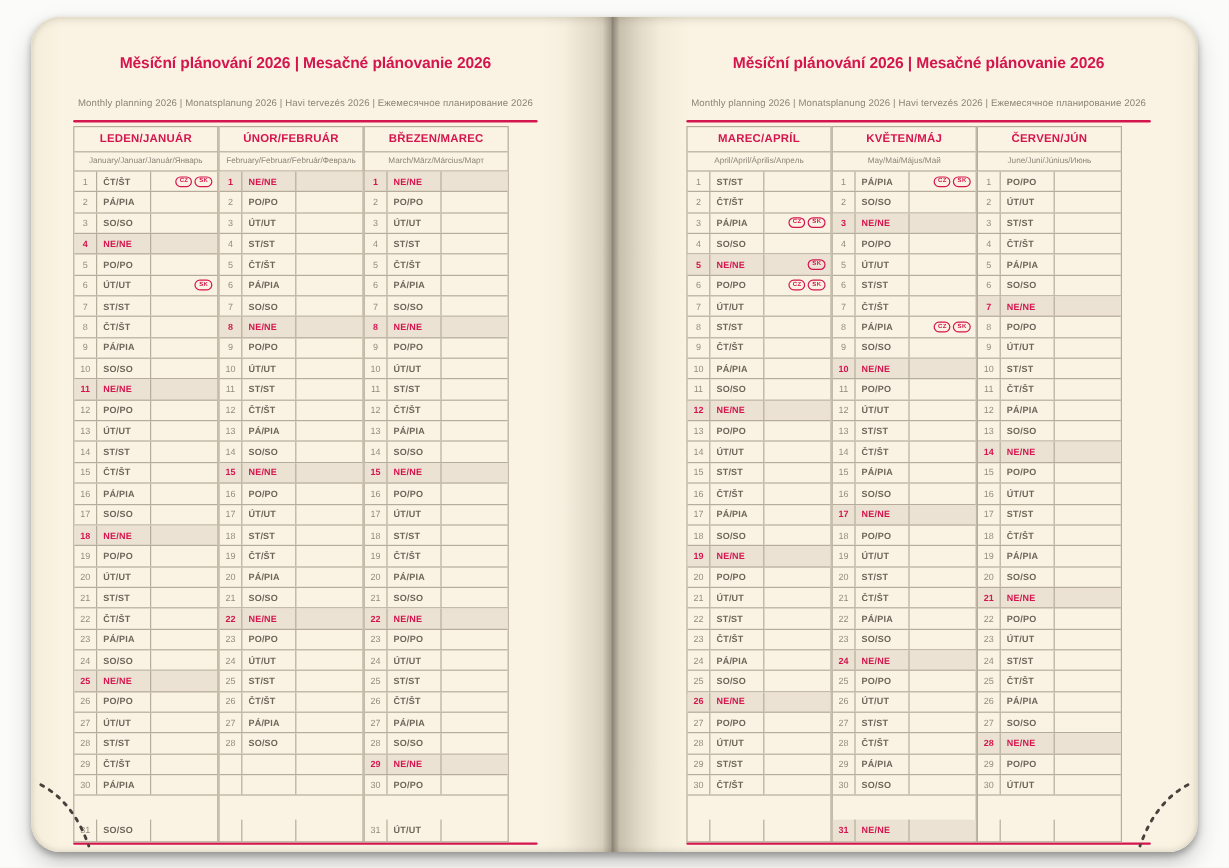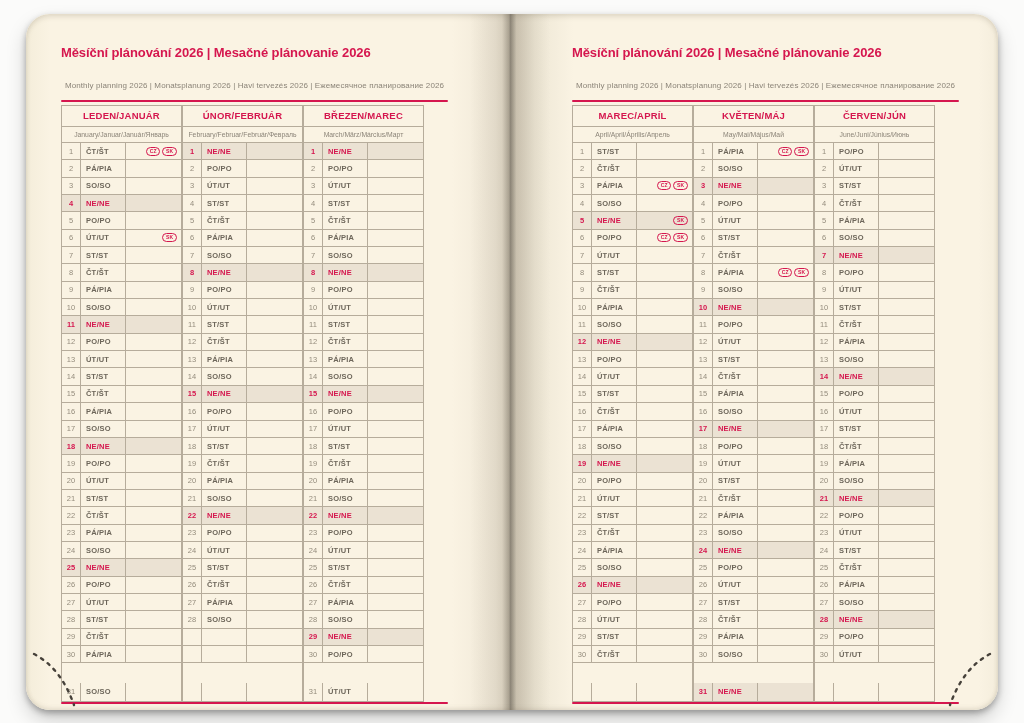--- a/index.html
+++ b/index.html
@@ -37,21 +37,21 @@
     background:linear-gradient(90deg,#d8cfbc 0%,#eee7d5 5%,var(--paper) 13%,var(--paper) 96%,#f4eddc 100%);}
   .gutter{
     position:absolute;left:444px;top:0;width:80px;height:100%;
     background:linear-gradient(90deg,rgba(90,80,65,0) 0%,rgba(90,80,65,.12) 40%,rgba(60,52,40,.35) 49%,rgba(40,35,28,.45) 50%,rgba(90,80,65,.16) 58%,rgba(90,80,65,0) 100%);
     pointer-events:none;
   }
   .content{width:387px;padding-top:30px;}
   .page.left .content{margin-left:35px;}
   .page.right .content{margin-left:62px;}
   .page-title{
-    text-align:left;color:var(--accent);font-weight:bold;
+    text-align:center;color:var(--accent);font-weight:bold;
     font-size:13px;line-height:18px;letter-spacing:-0.1px;
   }
   .page-subtitle{
     text-align:center;color:var(--muted);font-size:8px;line-height:11px;margin-top:18px;
     letter-spacing:0.1px;
   }
   .rule{height:2px;background:var(--accent);border-radius:1px;}
   .rule.top{margin-top:9px;}
   .rule.bottom{margin-top:0px;}
   .columns{display:flex;margin-top:3px;}

